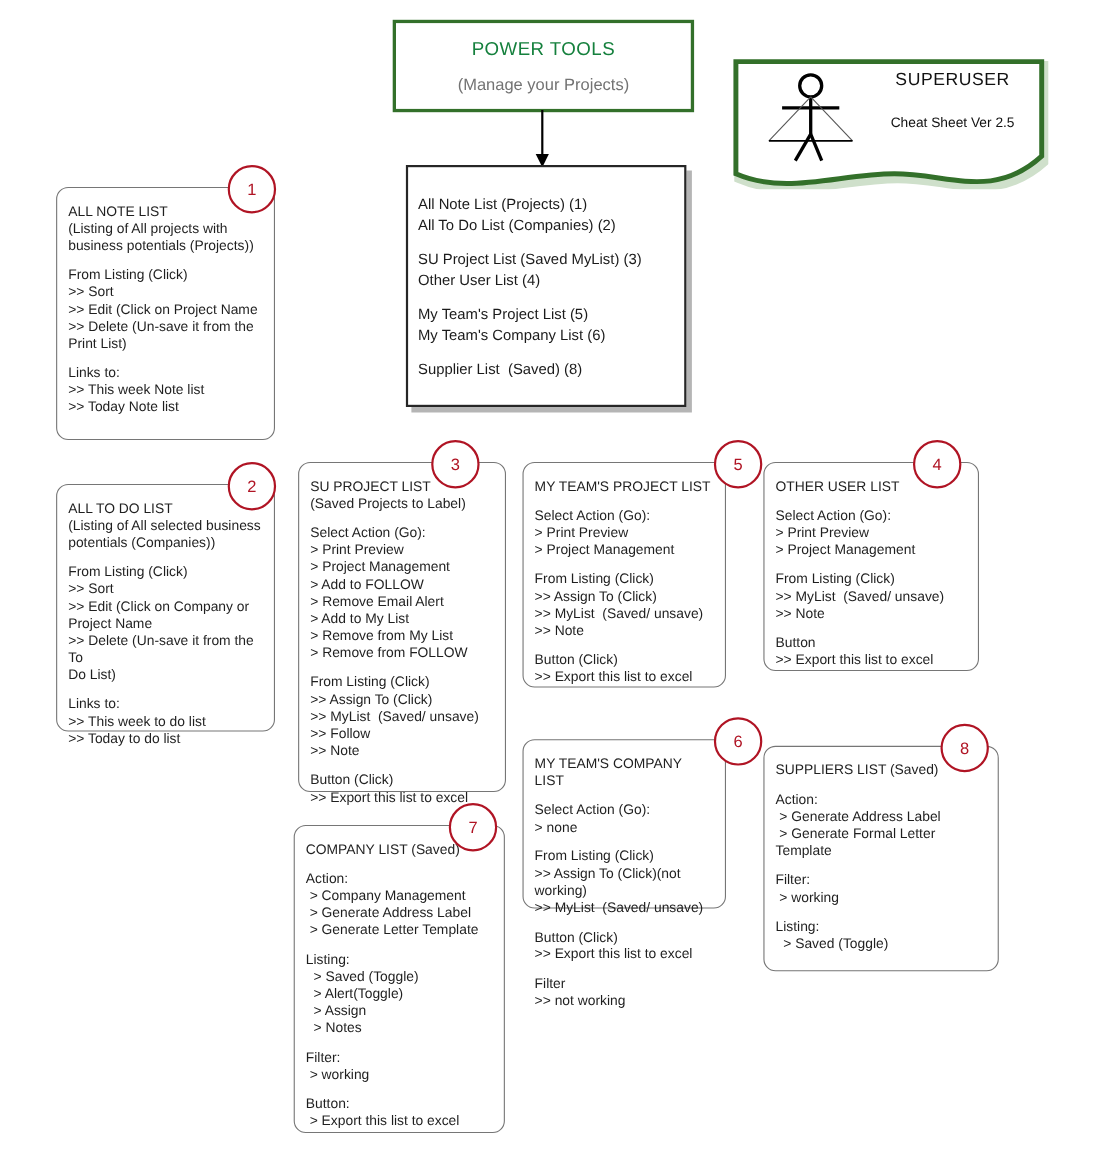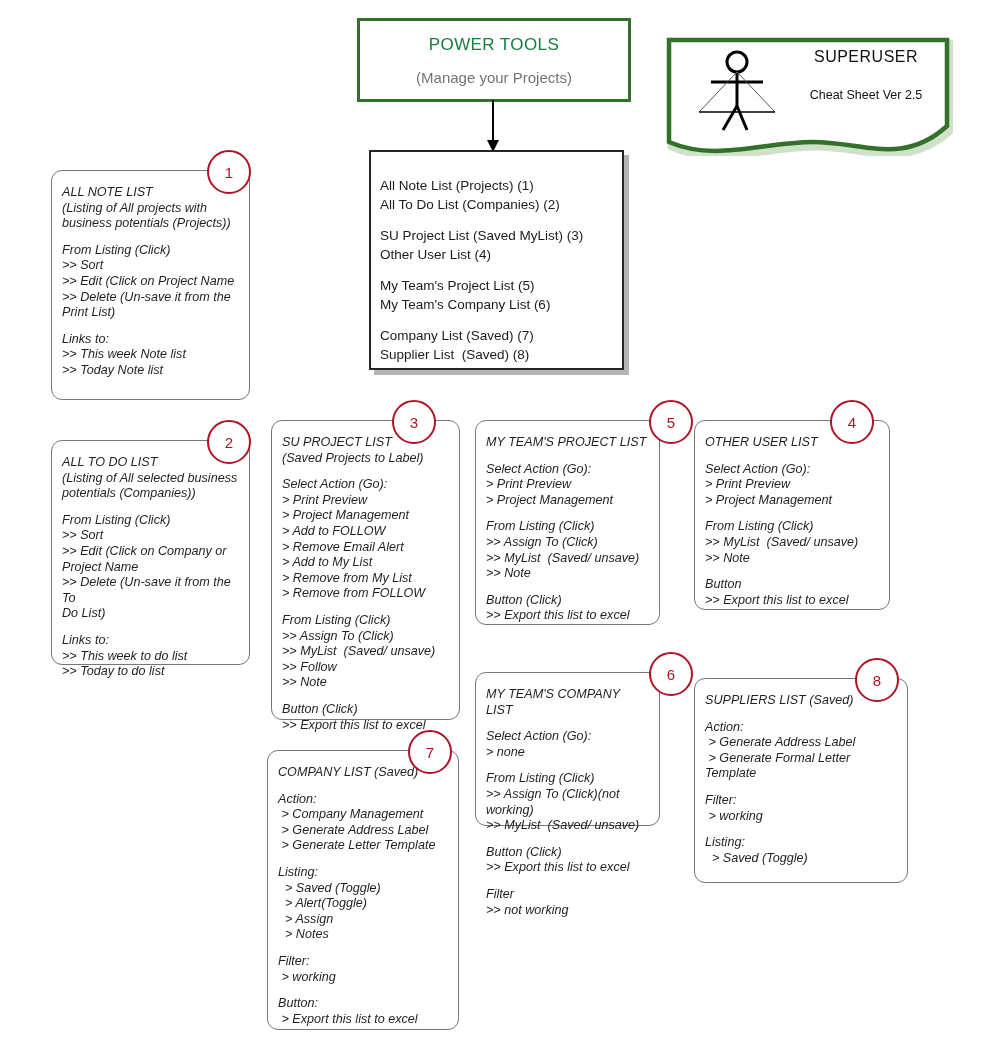--- a/index.html
+++ b/index.html
@@ -19,21 +19,21 @@
     display:flex;flex-direction:column;align-items:center;justify-content:center;
     box-sizing:border-box;
   }
   .header-title{font-size:17px;letter-spacing:.4px;color:#15803d;margin-bottom:14px;}
   .header-sub{font-size:15px;color:#737373;}
 
   
   .arrow{position:absolute;left:478px;top:100px;width:30px;height:54px;}
 
   
-  .su-banner{position:absolute;left:663px;top:34px;width:290px;height:122px;}
+  .su-banner{position:absolute;left:663px;top:50px;width:290px;height:122px;}
   .su-text{
     position:absolute;left:118px;top:14px;width:170px;
     text-align:center;
   }
   .su-title{font-size:16px;letter-spacing:.5px;color:#111;}
   .su-ver{font-size:12.5px;color:#111;margin-top:22px;}
 
   
   .list-box{
     position:absolute;left:369px;top:150px;width:255px;height:220px;
@@ -42,21 +42,21 @@
   }
   .list-inner{padding:24px 0 0 9px;}
   .list-line{font-size:13.5px;line-height:19px;color:#1b1b1b;white-space:pre;}
   .list-gap{height:12px;}
 
   
   .card{
     position:absolute;border:1.6px solid #767676;border-radius:11px;
     background:#ffffff;box-sizing:border-box;
   }
-  .card-body{padding:14px 10px 8px 10px;font-style:italic;}
+  .card-body{padding:14px 10px 8px 10px;}
   .ln{font-size:12.6px;line-height:15.6px;color:#1f1f1f;white-space:pre-wrap;}
   .blank{height:11px;}
 
   
   .badge{
     position:absolute;width:40px;height:40px;border-radius:50%;
     border:2px solid #b01424;background:#ffffff;
     display:flex;align-items:center;justify-content:center;
     font-size:15px;color:#b01424;
   }
@@ -104,21 +104,20 @@
     <div class="list-inner" id="central-list">
         <div class="list-line">All Note List (Projects) (1)</div>
         <div class="list-line">All To Do List (Companies) (2)</div>
         <div class="list-gap"></div>
         <div class="list-line">SU Project List (Saved MyList) (3)</div>
         <div class="list-line">Other User List (4)</div>
         <div class="list-gap"></div>
         <div class="list-line">My Team's Project List (5)</div>
         <div class="list-line">My Team's Company List (6)</div>
         <div class="list-gap"></div>
-        <div class="list-line">Company List (Saved) (7)</div>
         <div class="list-line">Supplier List  (Saved) (8)</div>
       </div>
   </div>
 
   <div id="cards-layer">
       <div class="card" style="left: 51px; top: 170px; width: 199px; height: 230px;">
         <div class="card-body">
           <div class="ln">ALL NOTE LIST</div>
           <div class="ln">(Listing of All projects with</div>
           <div class="ln">business potentials (Projects))</div>

